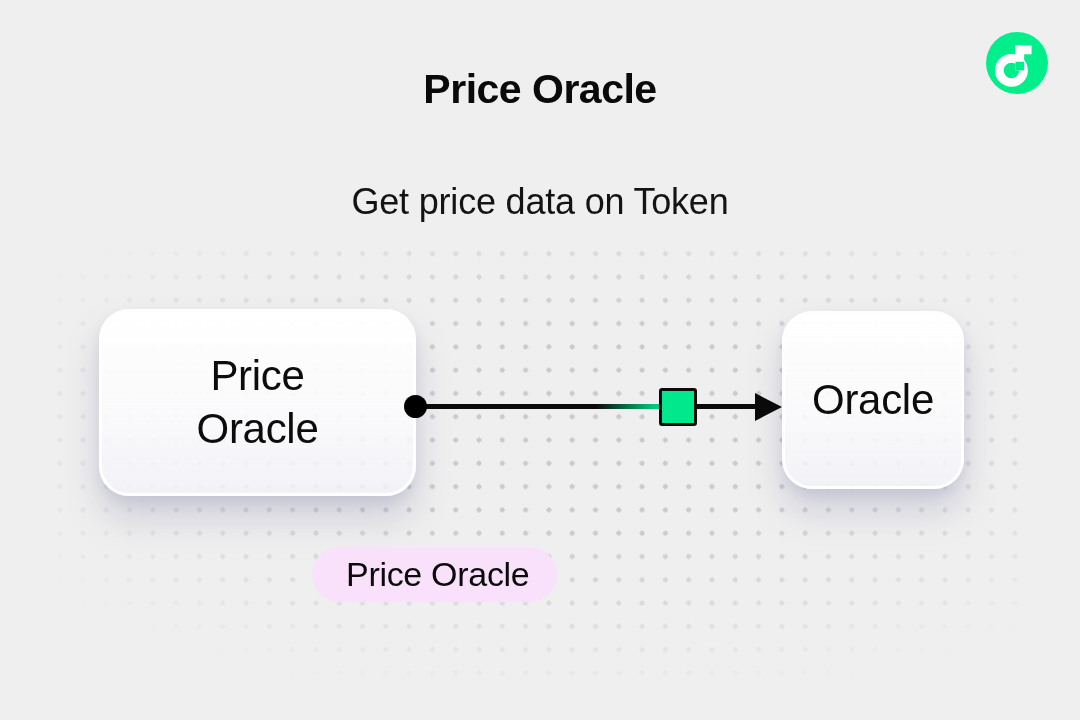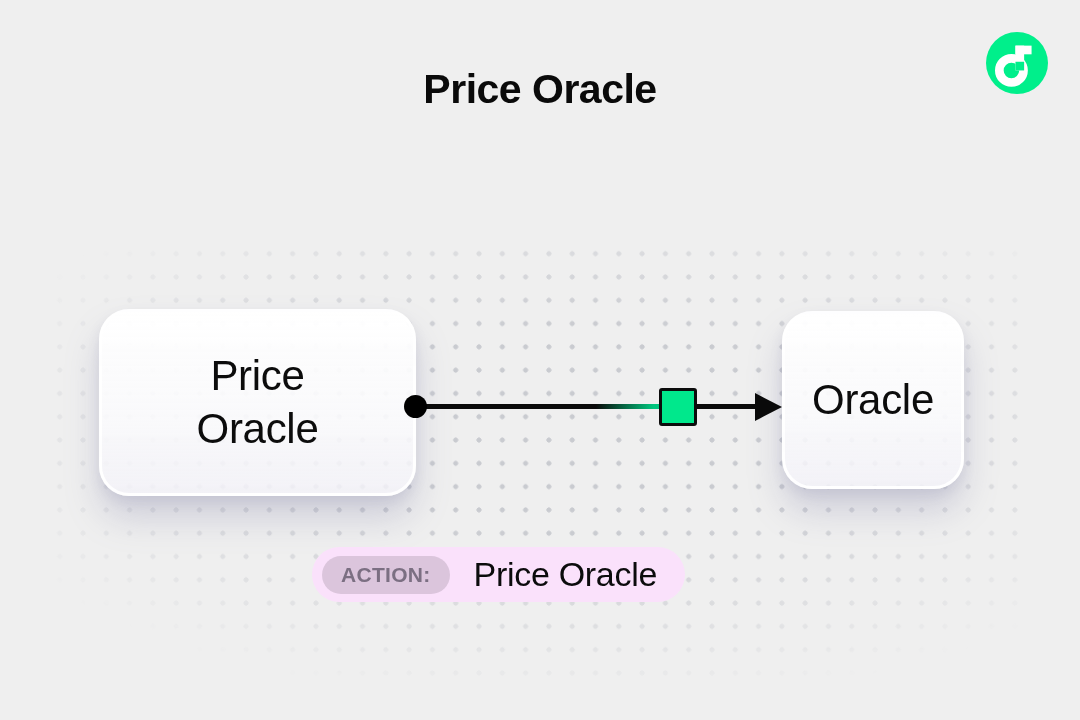--- a/index.html
+++ b/index.html
@@ -82,20 +82,21 @@
   .badge-value{margin-left:24px;font-size:34px;color:var(--ink);letter-spacing:-0.3px;white-space:nowrap;}
 </style>
 </head>
 <body>
 
 <div class="canvas">
 
   <div class="dots"></div>
 
   <div class="title">Price Oracle</div>
+  <div class="subtitle">Get price data on Token</div>
 
   <div class="logo">
     <svg viewBox="0 0 100 100" width="62" height="62" aria-hidden="true">
       <circle cx="50" cy="50" r="50" fill="#00EF8B"></circle>
       <circle cx="41" cy="62" r="19.5" fill="none" stroke="#ffffff" stroke-width="14"></circle>
       <rect x="47.5" y="22" width="14" height="40" fill="#ffffff"></rect>
       <rect x="47.5" y="22" width="26" height="14" fill="#ffffff"></rect>
       <rect x="47.5" y="48" width="14" height="14" fill="#00EF8B"></rect>
     </svg>
   </div>
@@ -108,17 +109,16 @@
   <div class="edge-green"></div>
   <div class="edge-start-dot"></div>
   <div class="edge-marker"></div>
   <div class="edge-arrowhead"></div>
 
   <div class="node node-target">
     <div class="node-label">Oracle</div>
   </div>
 
   <div class="badge">
-    <span class="badge-label">ACTION:</span>
     <span class="badge-value">Price Oracle</span>
   </div>
 
 </div>
 
 </body></html>

